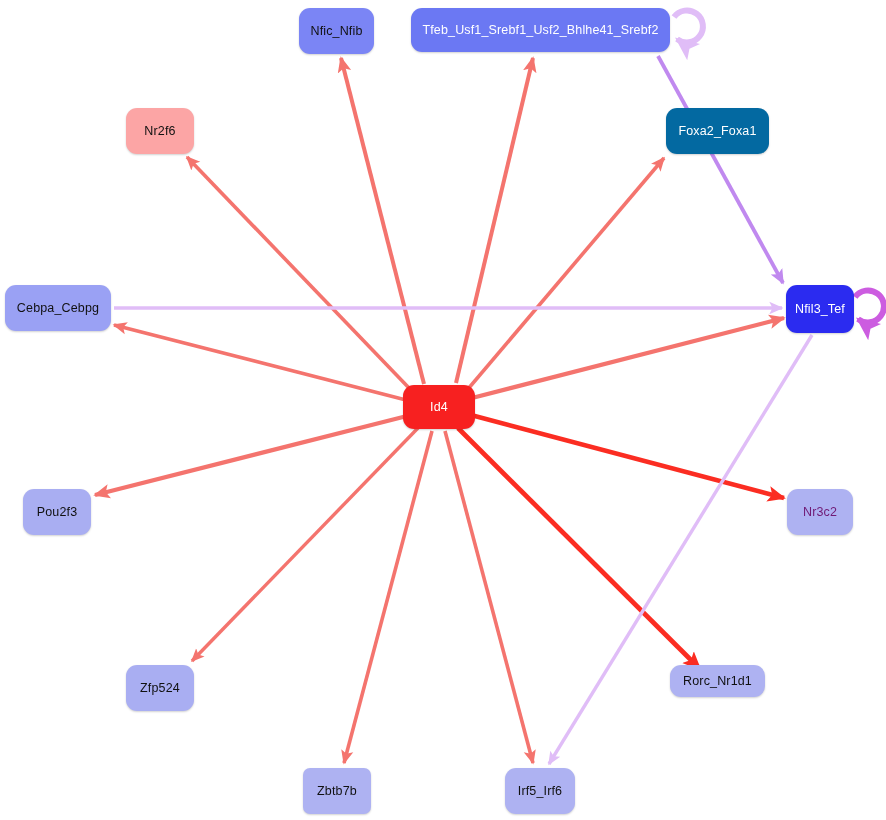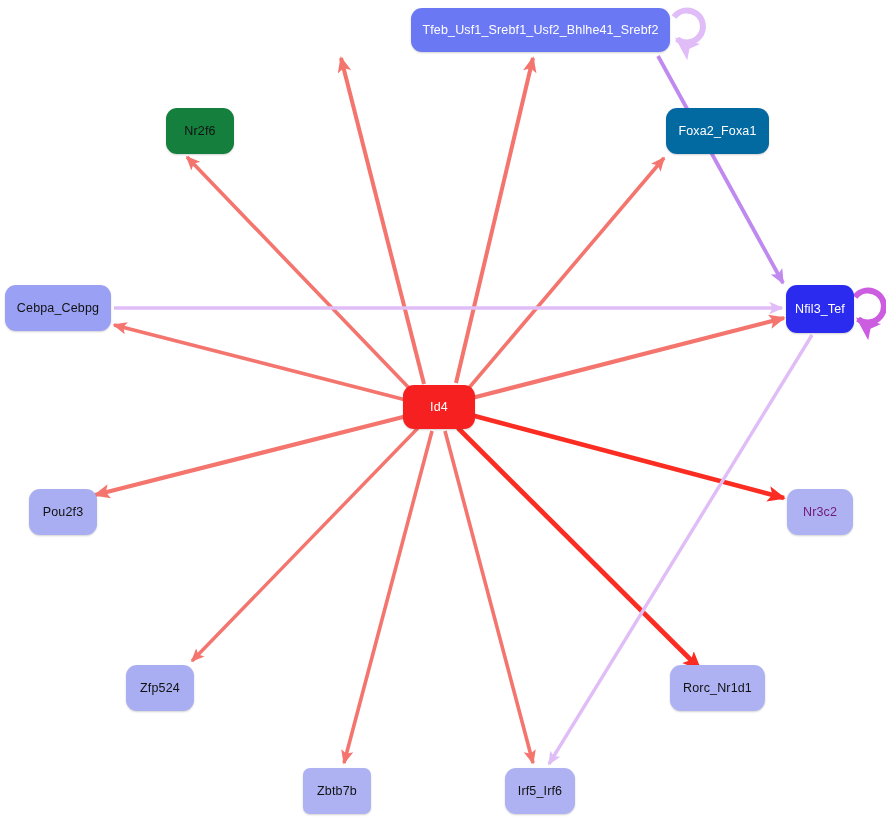--- a/index.html
+++ b/index.html
@@ -77,48 +77,51 @@
       <line x1="658" y1="56" x2="783" y2="283" stroke="#c089ef" stroke-width="3.8" stroke-linecap="butt" marker-end="url(#arrow-c089ef)"></line>
       <line x1="114" y1="308" x2="782" y2="308" stroke="#e0bdf7" stroke-width="3.6" stroke-linecap="butt" marker-end="url(#arrow-e0bdf7)"></line>
       <line x1="812" y1="335" x2="549" y2="764" stroke="#e0bdf7" stroke-width="3.4" stroke-linecap="butt" marker-end="url(#arrow-e0bdf7)"></line>
       <g>
         <path d="M 674 17 A 16 16 0 1 1 677 39" fill="none" stroke="#e0bdf7" stroke-width="6" stroke-linecap="butt" marker-end="url(#arrow-e0bdf7)"></path>
       </g>
       <g>
         <path d="M 855 297 A 16 16 0 1 1 858 319" fill="none" stroke="#cc5ce0" stroke-width="6" stroke-linecap="butt" marker-end="url(#arrow-cc5ce0)"></path>
       </g>
     </svg>
+<div class="node" style="left: 299px; top: 8px; width: 75px; height: 46px; background: rgb(123, 133, 245); color: rgb(17, 17, 17); font-size: 12.5px;">
+      <span class="node-label">Nfic_Nfib</span>
+    </div>
     <div class="node" style="left: 411px; top: 8px; width: 259px; height: 44px; background: rgb(107, 120, 243); color: rgb(255, 255, 255); font-size: 12.5px;">
       <span class="node-label">Tfeb_Usf1_Srebf1_Usf2_Bhlhe41_Srebf2</span>
     </div>
-    <div class="node" style="left: 126px; top: 108px; width: 68px; height: 46px; background: #15803d; color: rgb(17, 17, 17); font-size: 12.5px; margin-left: 40px;">
+    <div class="node" style="left: 126px; top: 108px; width: 68px; height: 46px; background: #fca5a5; color: rgb(17, 17, 17); font-size: 12.5px;">
       <span class="node-label">Nr2f6</span>
     </div>
     <div class="node" style="left: 666px; top: 108px; width: 103px; height: 46px; background: #0369a1; color: rgb(255, 255, 255); font-size: 12.5px;">
       <span class="node-label">Foxa2_Foxa1</span>
     </div>
     <div class="node" style="left: 5px; top: 285px; width: 106px; height: 46px; background: rgb(154, 161, 244); color: rgb(17, 17, 17); font-size: 12.5px;">
       <span class="node-label">Cebpa_Cebpg</span>
     </div>
     <div class="node" style="left: 786px; top: 285px; width: 68px; height: 48px; background: rgb(43, 43, 240); color: rgb(255, 255, 255); font-size: 12.5px;">
       <span class="node-label">Nfil3_Tef</span>
     </div>
     <div class="node" style="left: 403px; top: 385px; width: 72px; height: 44px; background: rgb(247, 32, 32); color: rgb(255, 255, 255); font-size: 12.5px;">
       <span class="node-label">Id4</span>
     </div>
-    <div class="node" style="left: 23px; top: 489px; width: 68px; height: 46px; background: rgb(169, 174, 242); color: rgb(17, 17, 17); font-size: 12.5px; margin-left: 6px;">
+    <div class="node" style="left: 23px; top: 489px; width: 68px; height: 46px; background: rgb(169, 174, 242); color: rgb(17, 17, 17); font-size: 12.5px;">
       <span class="node-label">Pou2f3</span>
     </div>
     <div class="node" style="left: 787px; top: 489px; width: 66px; height: 46px; background: rgb(174, 178, 242); color: #701a75; font-size: 12.5px;">
       <span class="node-label">Nr3c2</span>
     </div>
     <div class="node" style="left: 126px; top: 665px; width: 68px; height: 46px; background: rgb(169, 174, 242); color: rgb(17, 17, 17); font-size: 12.5px; text-align: center;">
       <span class="node-label">Zfp524</span>
     </div>
-    <div class="node" style="left: 670px; top: 665px; width: 95px; height: 46px; background: rgb(174, 178, 242); color: rgb(17, 17, 17); font-size: 12.5px;">
+    <div class="node" style="left: 670px; top: 665px; width: 95px; height: 32px; background: rgb(174, 178, 242); color: rgb(17, 17, 17); font-size: 12.5px;">
       <span class="node-label">Rorc_Nr1d1</span>
     </div>
     <div class="node" style="left: 303px; top: 768px; width: 68px; height: 46px; background: rgb(174, 178, 242); color: rgb(17, 17, 17); font-size: 12.5px; border-radius: 7px;">
       <span class="node-label">Zbtb7b</span>
     </div>
     <div class="node" style="left: 505px; top: 768px; width: 70px; height: 46px; background: rgb(174, 178, 242); color: rgb(17, 17, 17); font-size: 12.5px;">
       <span class="node-label">Irf5_Irf6</span>
     </div>
   </div>
 

